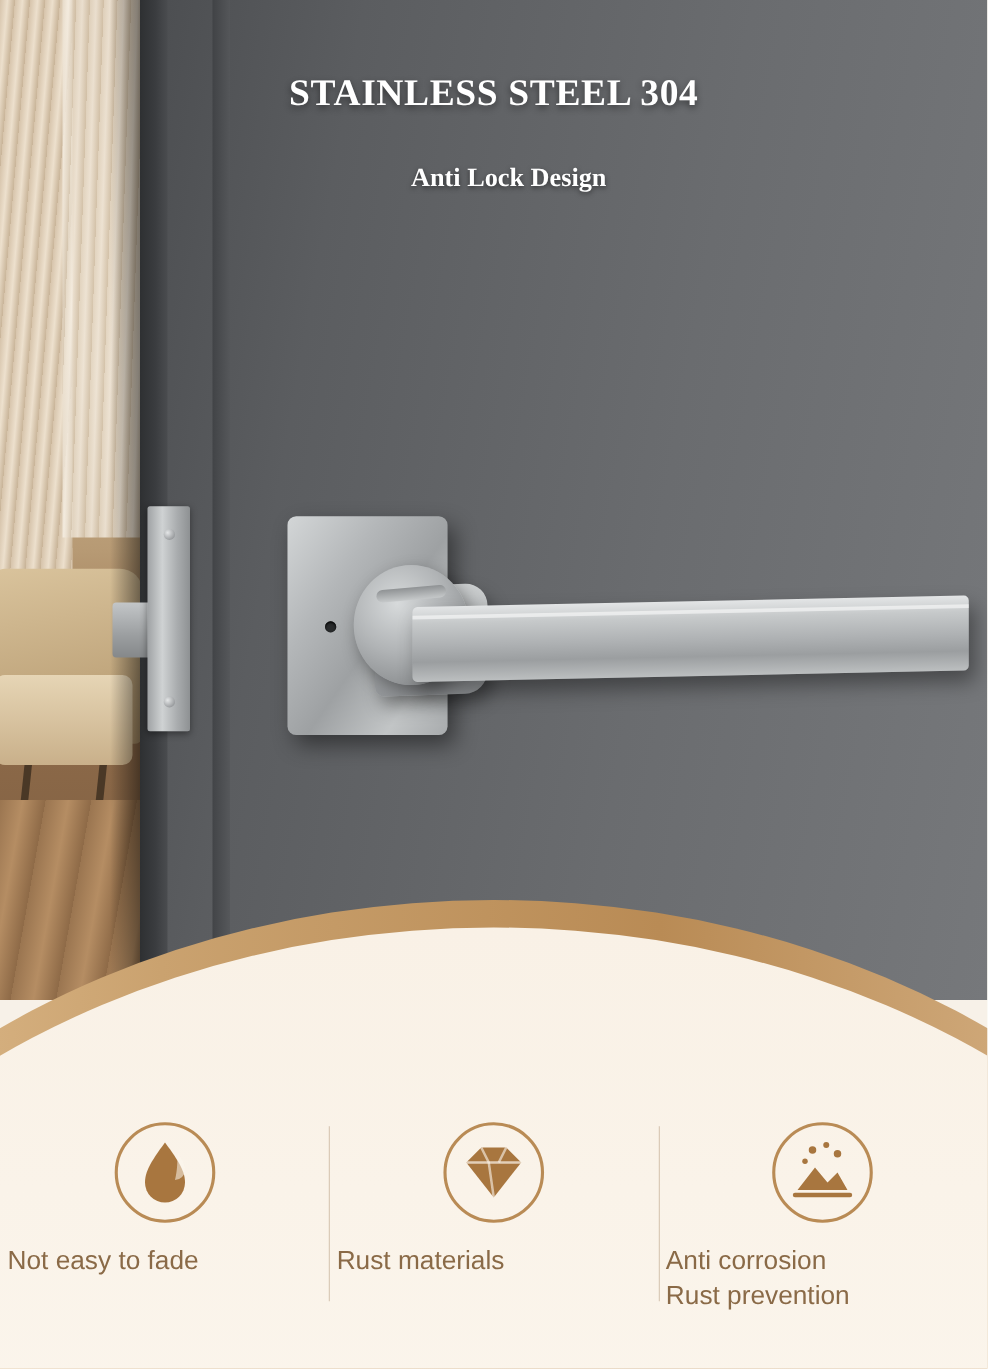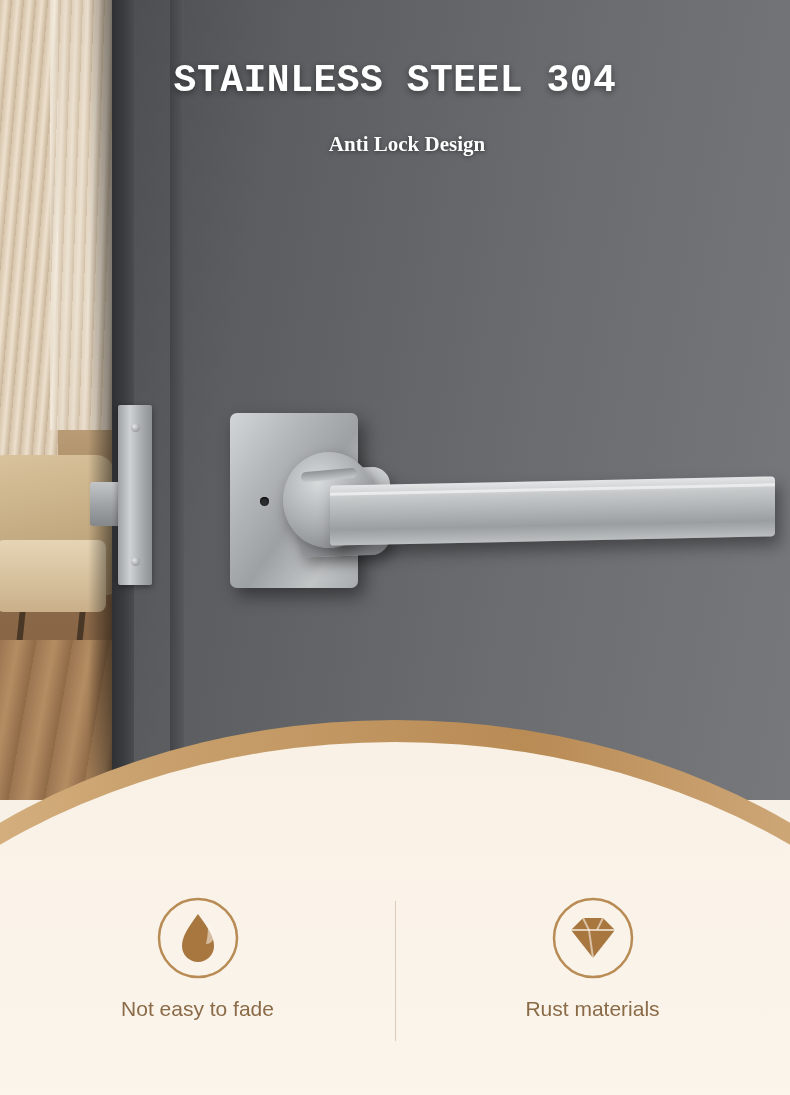--- a/index.html
+++ b/index.html
@@ -199,28 +199,28 @@
     position: absolute;
     left: 0;
     top: 52px;
     width: 790px;
     text-align: center;
     color: #ffffff;
     text-shadow: 0 2px 6px rgba(0,0,0,.45);
     z-index: 5;
   }
   .title-line {
-    font-family: Liberation Mono, monospace;
+    font-family: Liberation Serif, serif;
     font-weight: bold;
-    font-size: 38px;
+    font-size: 30px;
     letter-spacing: .5px;
     line-height: 1.55;
   }
   .subs {
-    margin-top: 14px;
+    margin-top: 24px;
     padding-left: 24px;
   }
   .sub-line {
     font-family: "Liberation Serif", serif;
     font-weight: bold;
     font-size: 21px;
     line-height: 1.9;
     text-shadow: 0 1px 4px rgba(0,0,0,.5);
   }
 
@@ -256,21 +256,20 @@
   .features {
     position: absolute;
     left: 0;
     top: 895px;
     width: 790px;
     display: flex;
     z-index: 6;
   }
   .feature {
     flex: 1;
-    text-align: center;
     position: relative;
     padding: 0 6px;
   }
   .feature + .feature::before {
     content: "";
     position: absolute;
     left: 0;
     top: 6px;
     width: 1px;
     height: 140px;
@@ -359,15 +358,32 @@
           <circle cx="42" cy="42" r="39" fill="none" stroke="#b98b55" stroke-width="2.5"></circle>
           <path d="M20 34 L32 22 L52 22 L64 34 L42 62 Z" fill="#a8763f"></path>
           <path d="M20 34 L64 34" stroke="#fbf5ec" stroke-width="2" opacity=".7"></path>
           <path d="M32 22 L38 34 L42 62" stroke="#fbf5ec" stroke-width="2" fill="none" opacity=".6"></path>
           <path d="M52 22 L46 34" stroke="#fbf5ec" stroke-width="2" fill="none" opacity=".6"></path>
         </svg>
       </div>
       <div class="label">Rust materials</div>
     </div>
 
+    <div class="feature">
+      <div class="icon">
+        <svg width="84" height="84" viewBox="0 0 84 84" aria-hidden="true">
+          <circle cx="42" cy="42" r="39" fill="none" stroke="#b98b55" stroke-width="2.5"></circle>
+          <circle cx="34" cy="24" r="3" fill="#a8763f"></circle>
+          <circle cx="45" cy="20" r="2.4" fill="#a8763f"></circle>
+          <circle cx="54" cy="27" r="3" fill="#a8763f"></circle>
+          <circle cx="28" cy="33" r="2.2" fill="#a8763f"></circle>
+          <path d="M22 56 L36 38 L46 50 L54 42 L62 56 Z" fill="#a8763f"></path>
+          <path d="M20 60 L64 60" stroke="#a8763f" stroke-width="3.5" stroke-linecap="round"></path>
+        </svg>
+      </div>
+      <div class="label">
+        <span>Anti corrosion</span><br>
+        <span>Rust prevention</span>
+      </div>
+    </div>
 
   </div>
 </div>
 
 </body></html>

